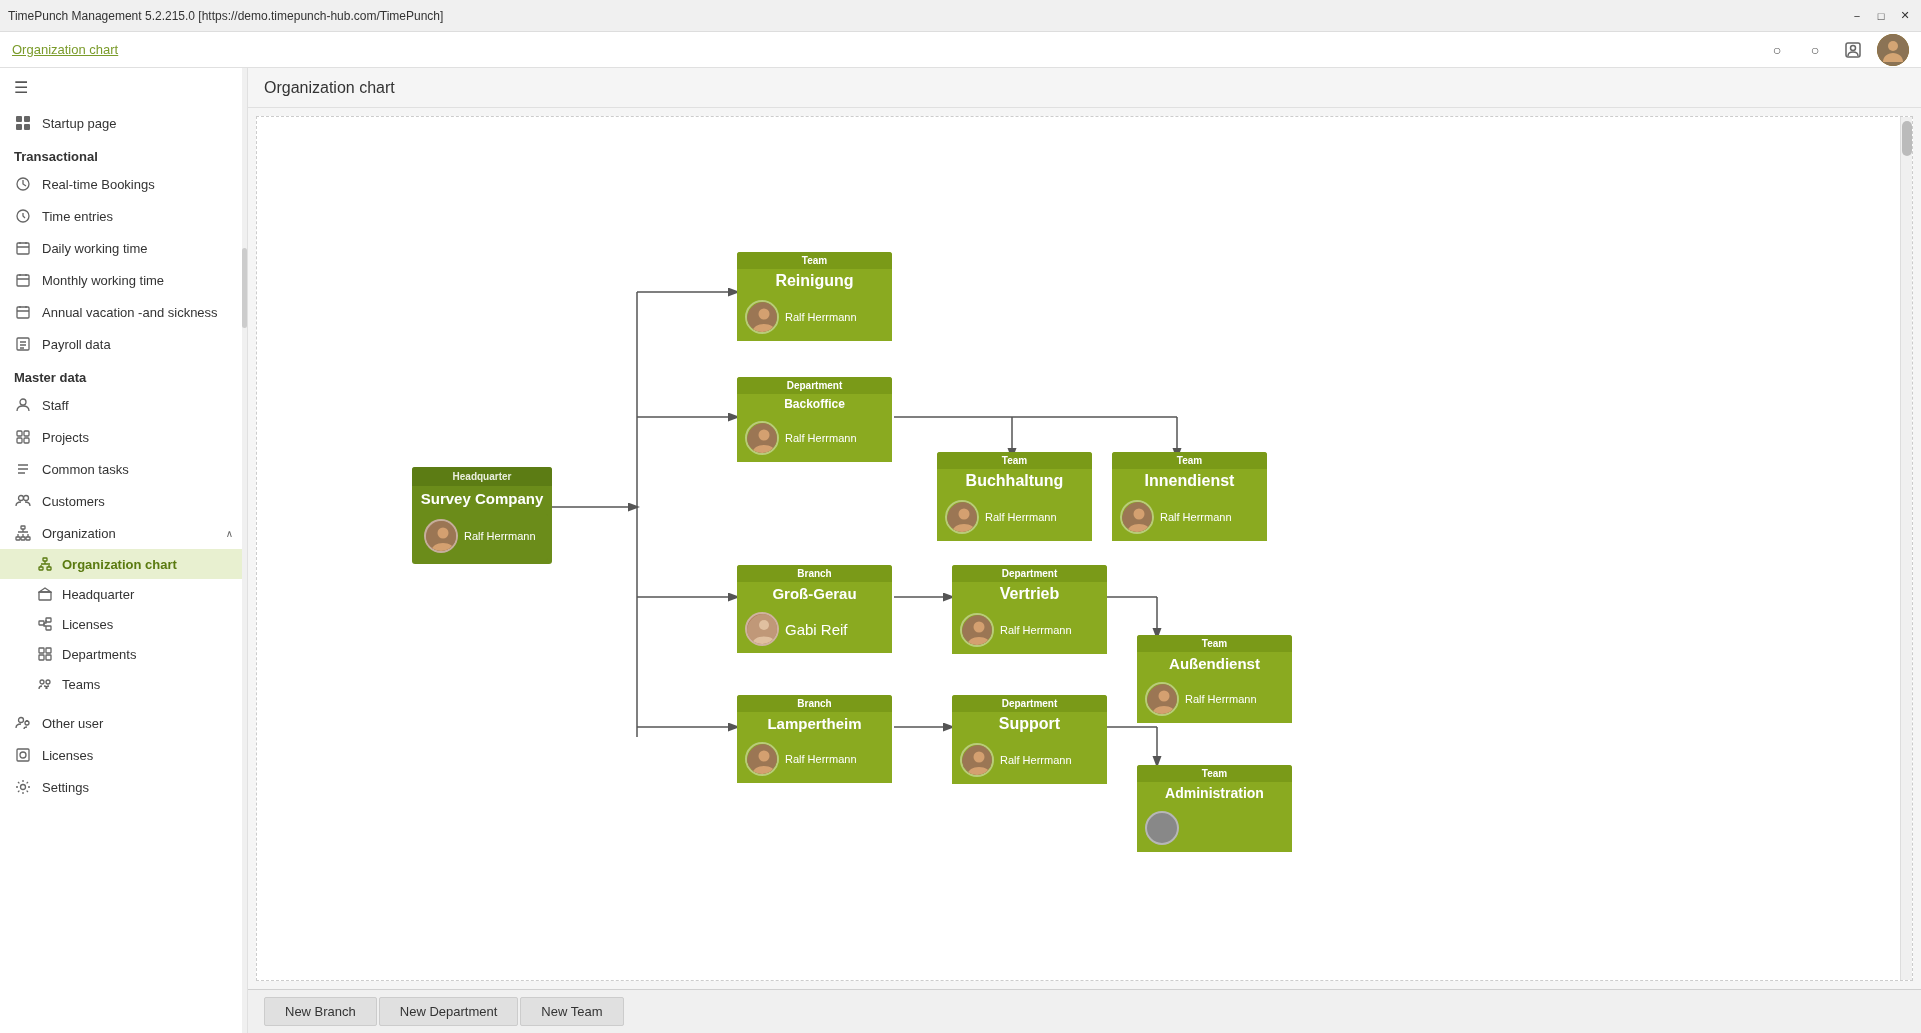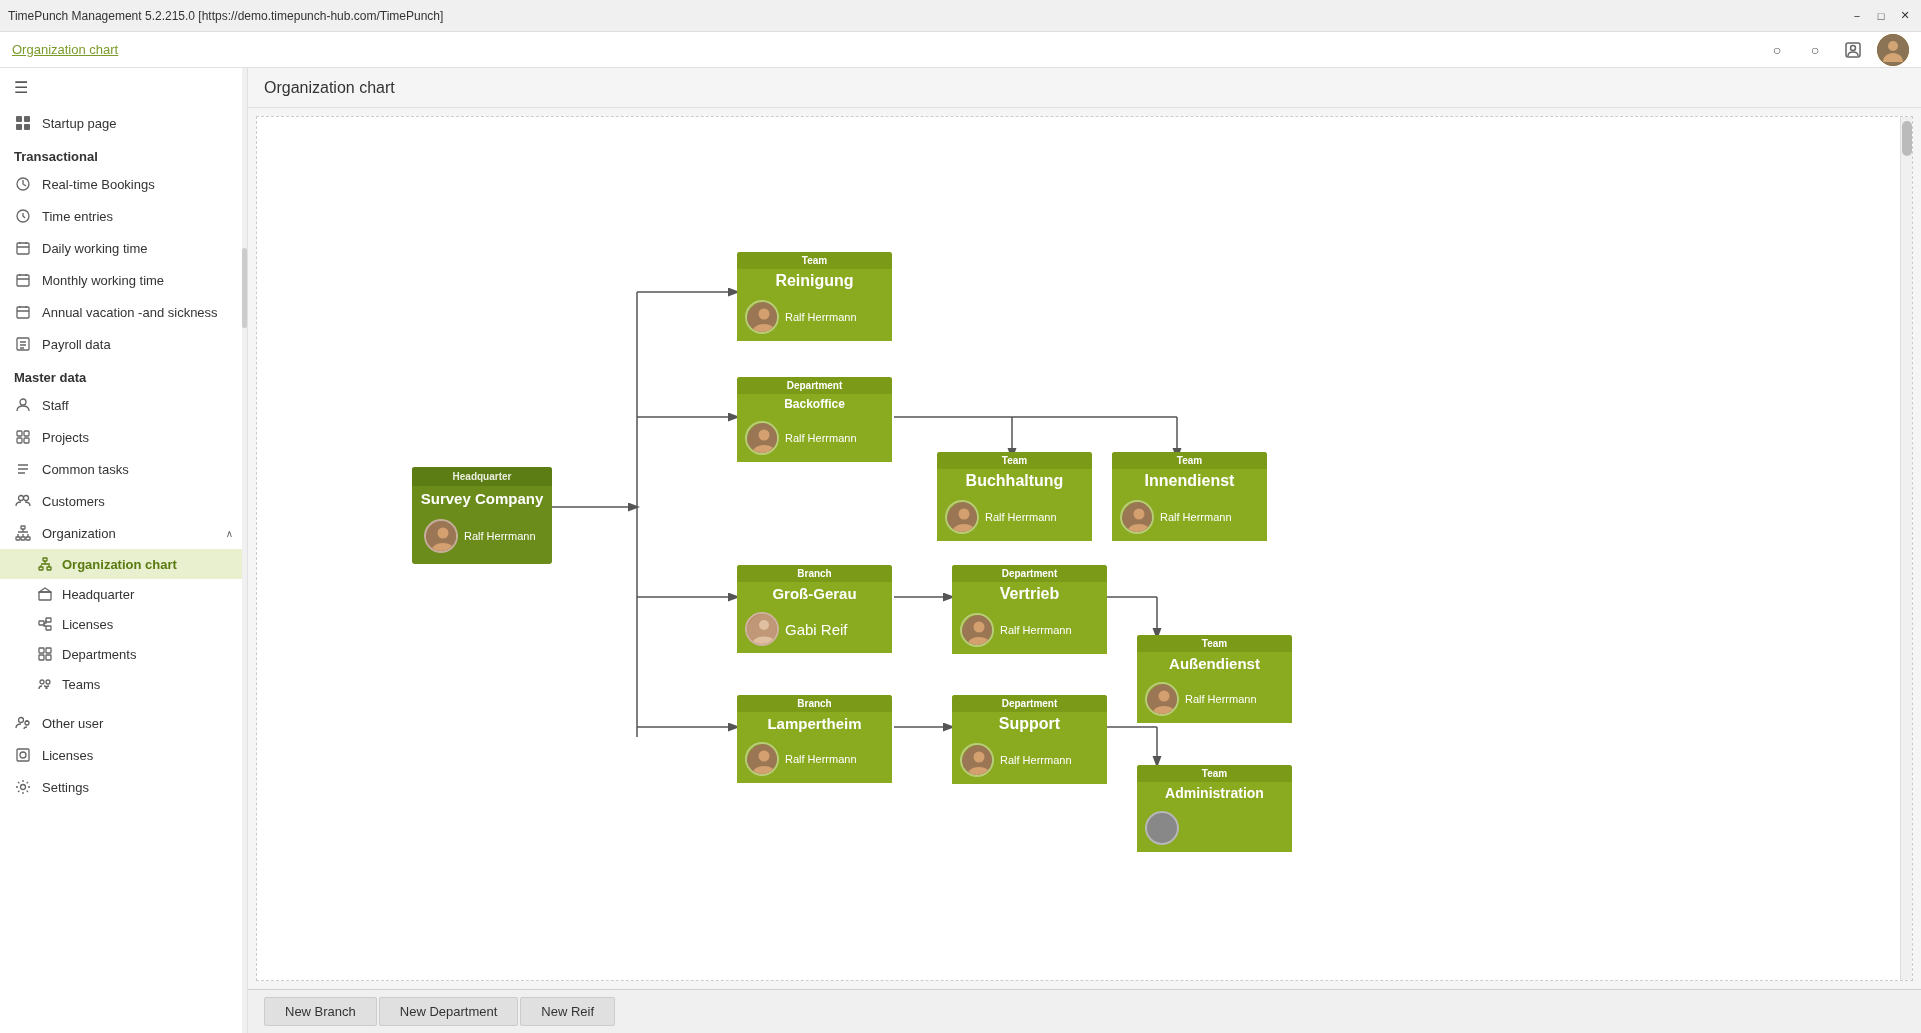--- a/index.html
+++ b/index.html
@@ -661,17 +661,17 @@
       </div>
 
       <div style="position:absolute;right:0;top:0;bottom:0;width:12px;background:#f0f0f0;border-left:1px solid #ddd;">
         <div style="width:10px;height:35px;background:#bbb;border-radius:5px;margin:4px auto;cursor:pointer;"></div>
       </div>
     </div>
 
     <div class="bottom-toolbar">
       <button class="bottom-btn">New Branch</button>
       <button class="bottom-btn">New Department</button>
-      <button class="bottom-btn">New Reif</button>
+      <button class="bottom-btn">New Team</button>
     </div>
 
   </div>
 </div>
 
 </body></html>

